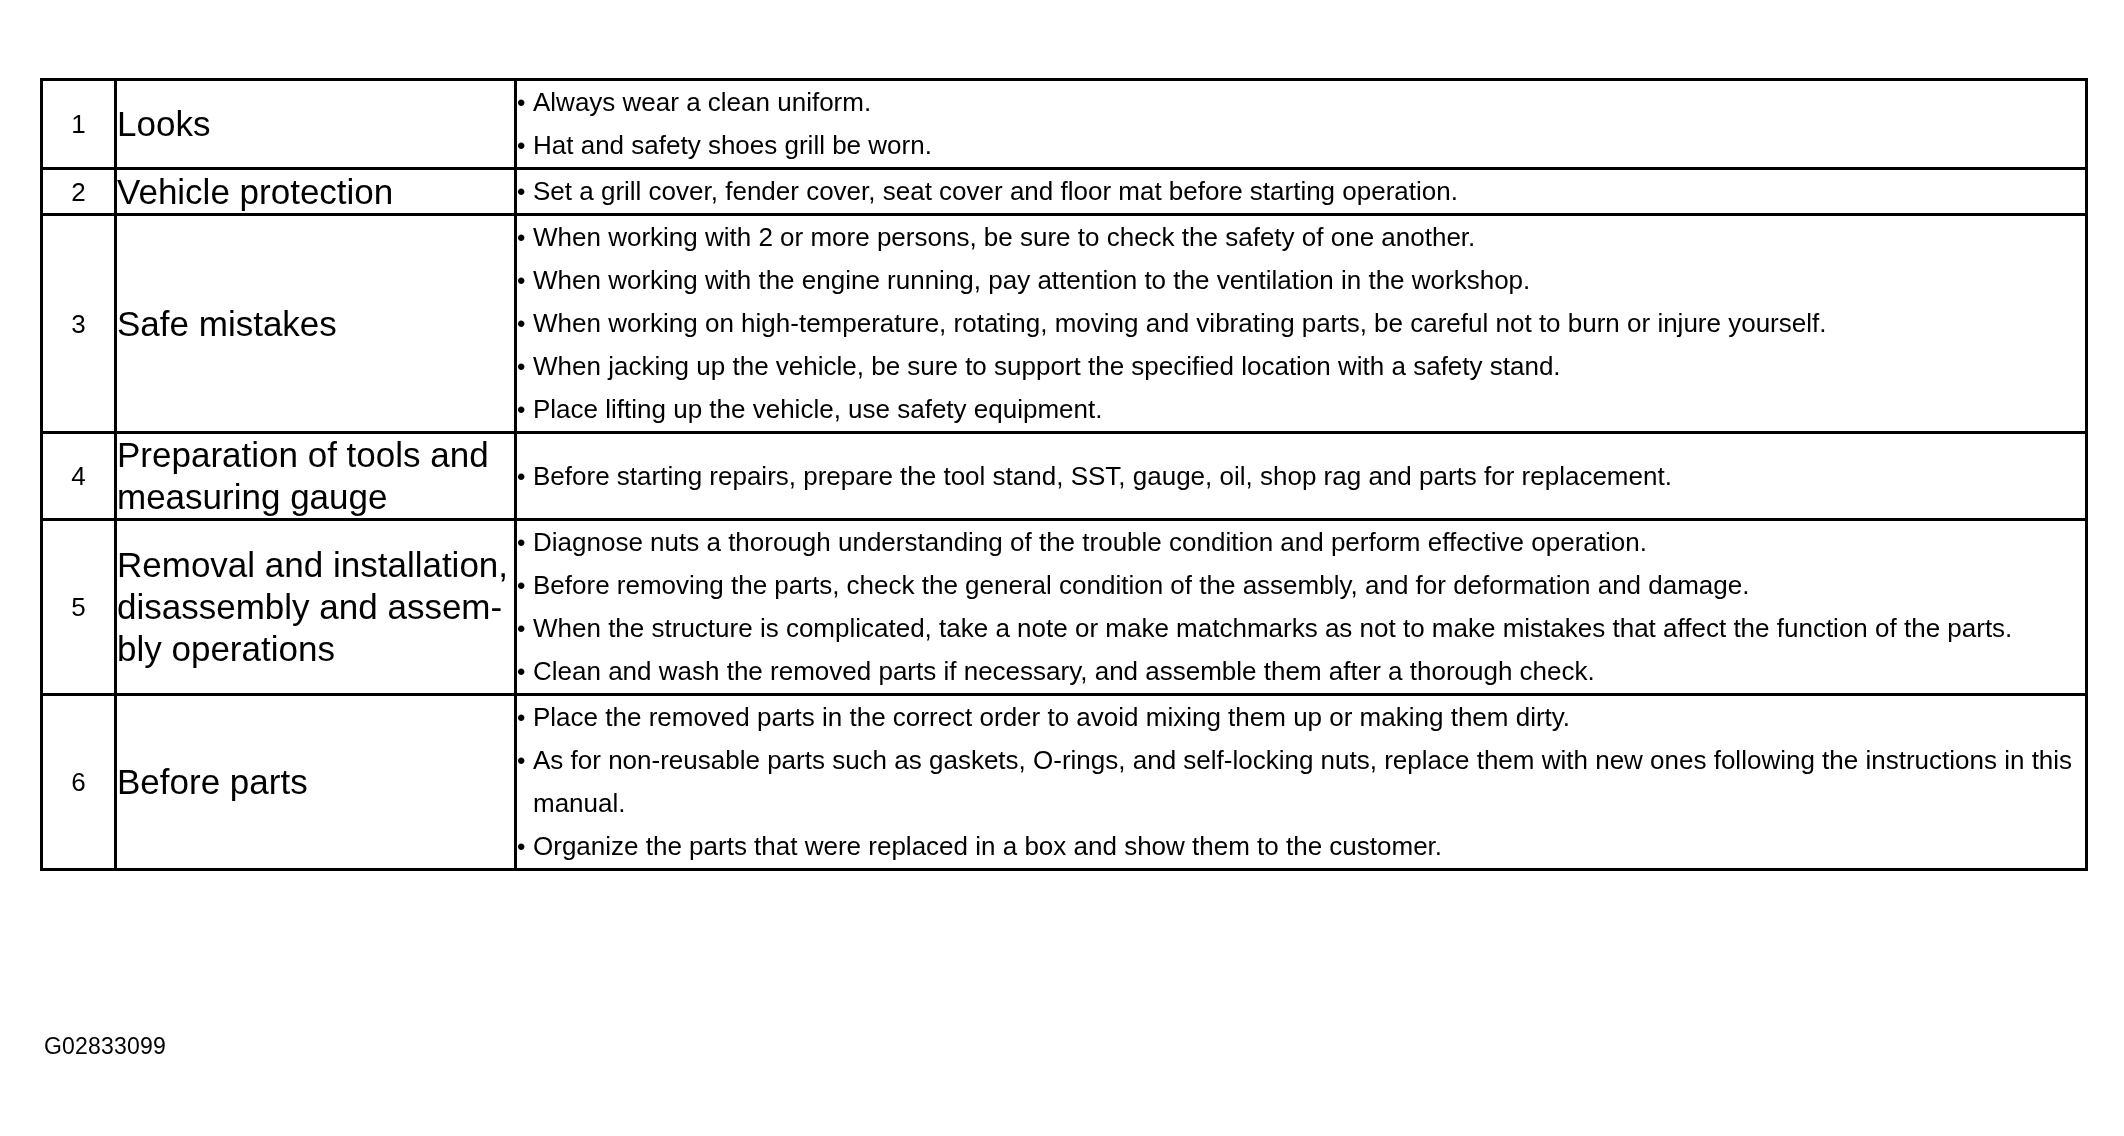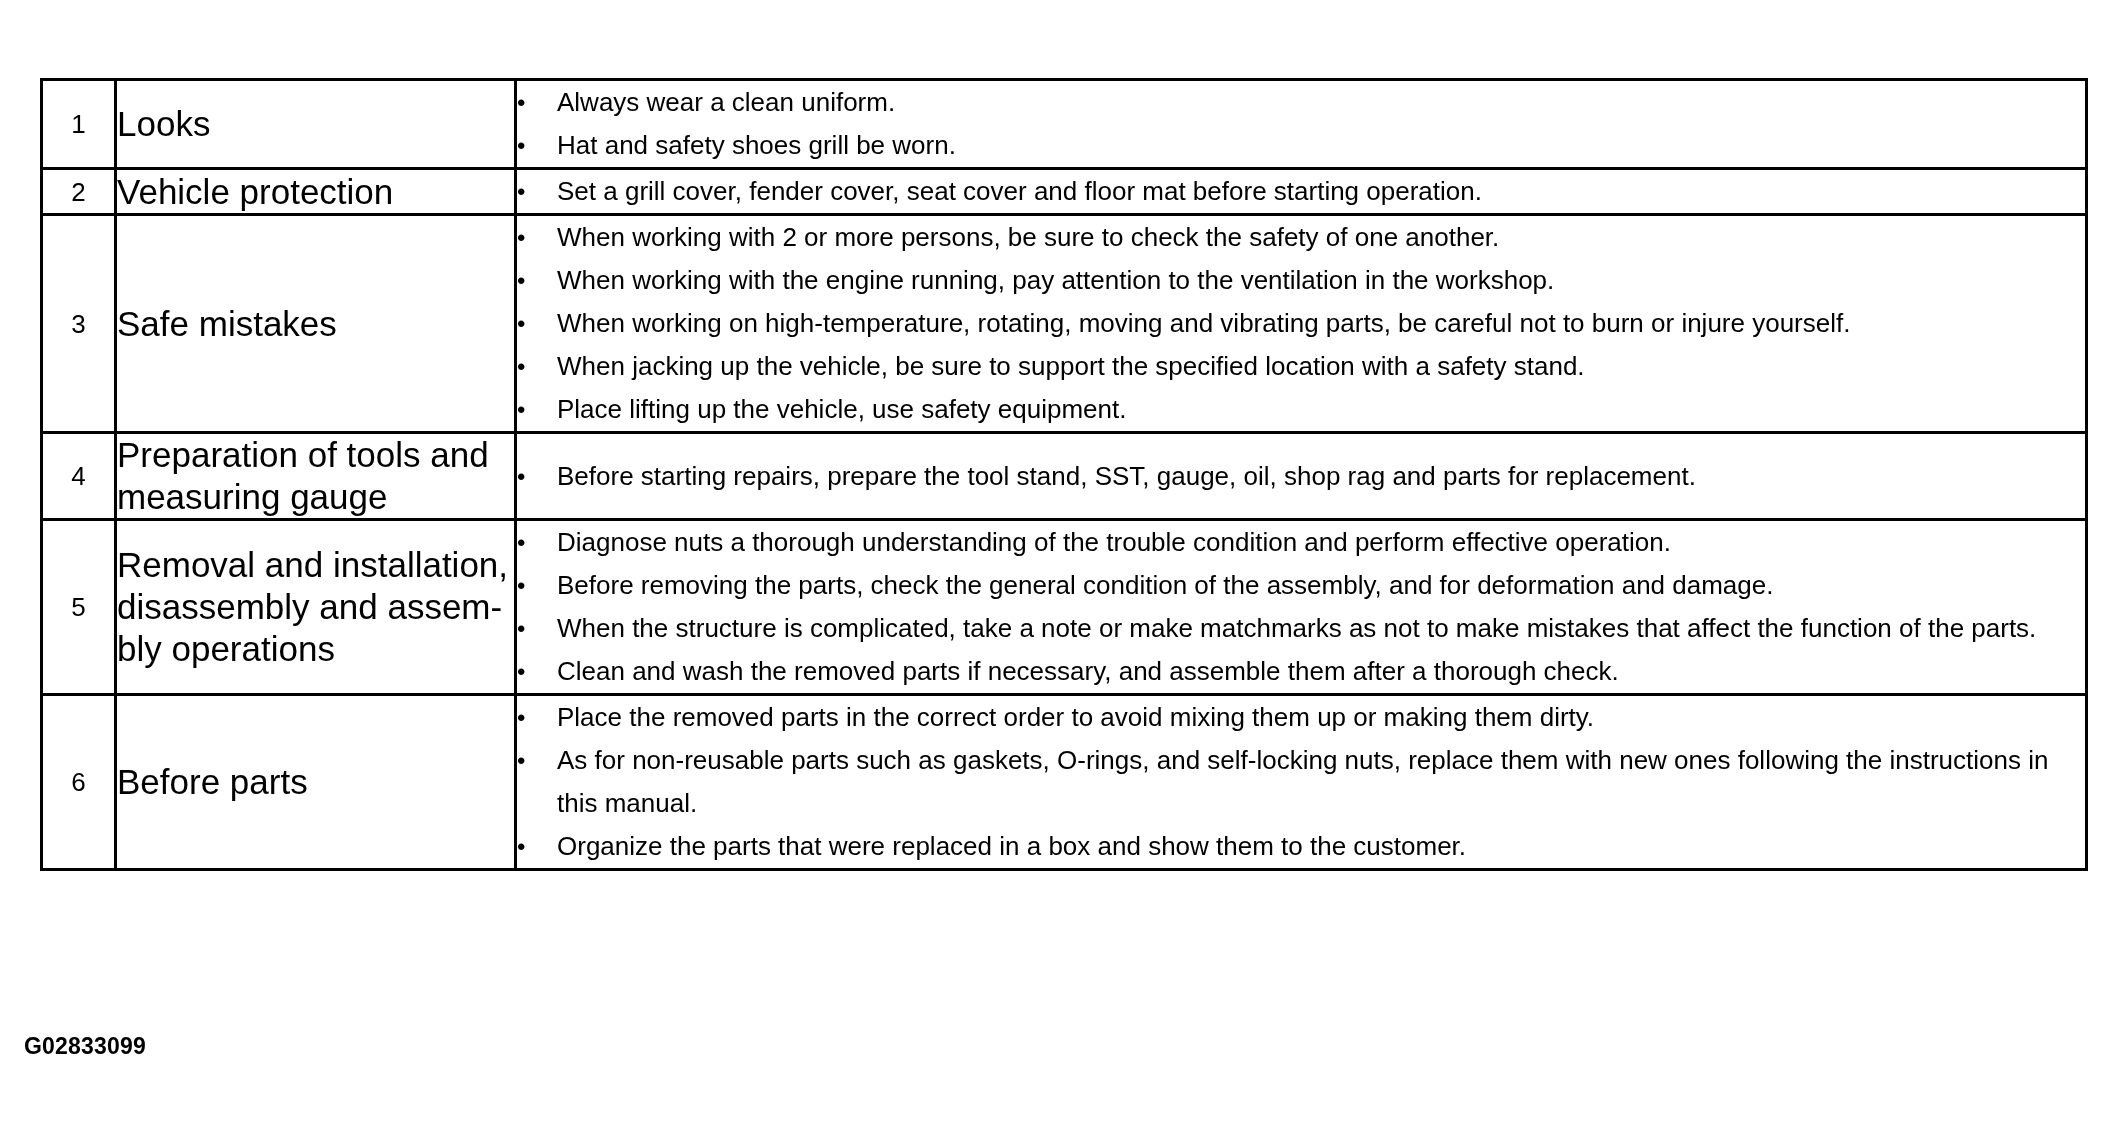--- a/index.html
+++ b/index.html
@@ -56,40 +56,39 @@
     font-size: 26px;
     line-height: 43px;
   }
   ul.bullets {
     list-style: none;
     margin: 0;
     padding: 0;
   }
   ul.bullets li {
     position: relative;
-    padding-left: 40px;
+    padding-left: 16px;
     margin: 0 0 0 0;
     text-indent: 0;
   }
   ul.bullets li::before {
     content: "\2022";
     position: absolute;
     left: 0;
     top: 0;
     font-size: 24px;
     line-height: 43px;
   }
   .figure-id {
     position: absolute;
-    left: 24px;
+    left: 44px;
     top: 1032px;
     font-size: 23px;
     line-height: 28px;
     letter-spacing: 0.2px;
-    font-weight: bold;
   }
 </style>
 </head>
 <body>
 
 <div class="page">
 
   <div class="table-wrap">
     <table class="precautions">
       <colgroup>

